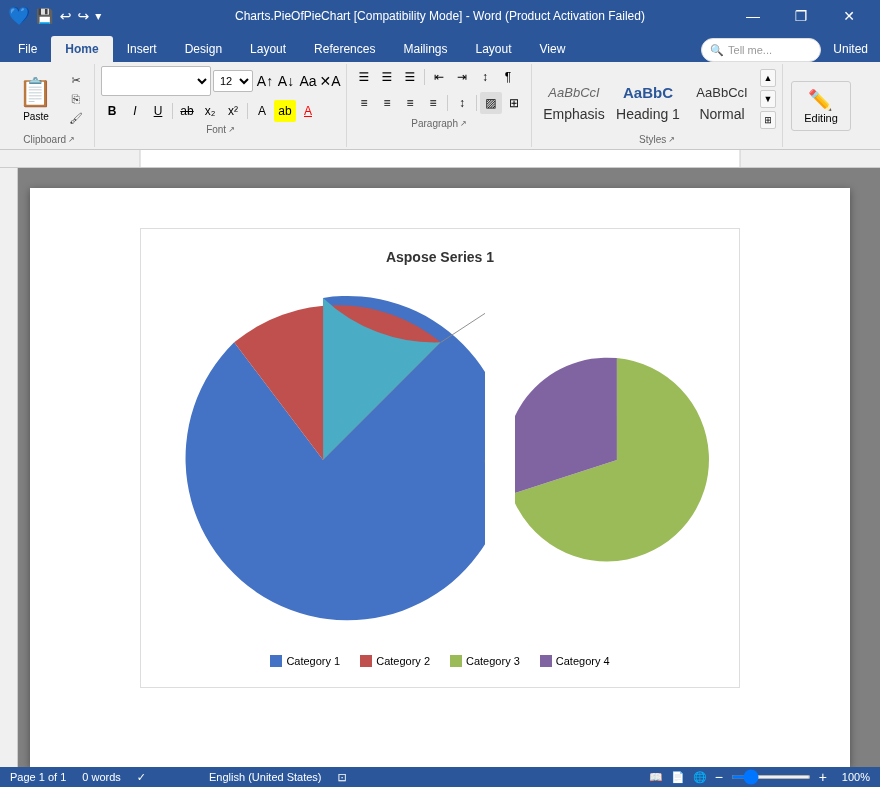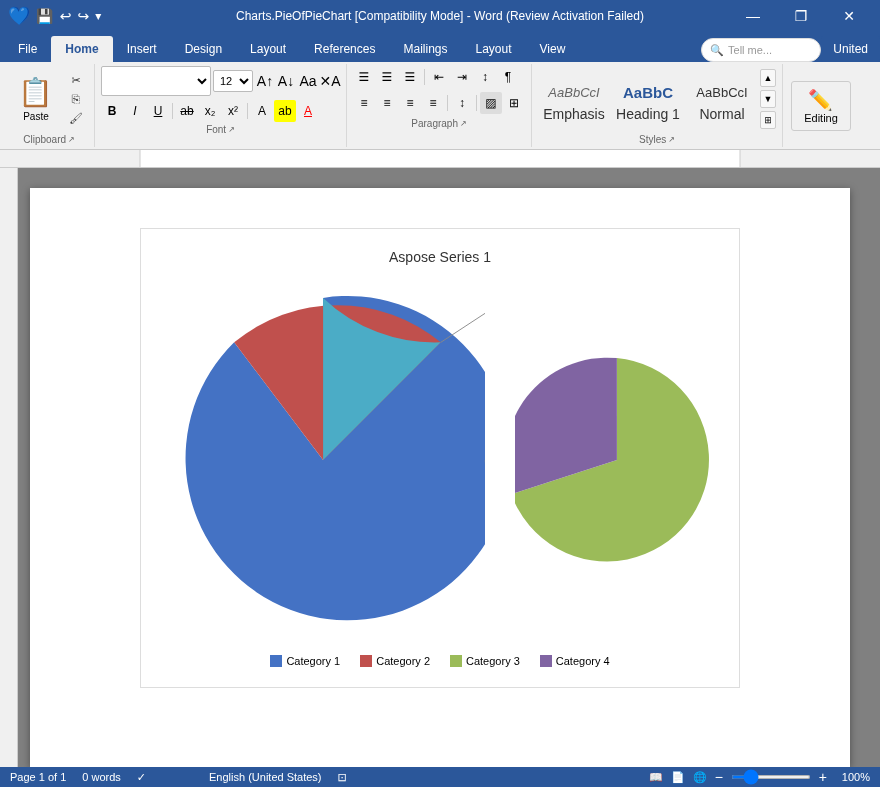--- a/index.html
+++ b/index.html
@@ -221,20 +221,21 @@
       border: 1px solid #ddd;
       padding: 20px;
       margin: 10px auto;
       width: 600px;
     }
     .chart-title {
       text-align: center;
       font-size: 14px;
       margin-bottom: 20px;
       color: #333;
+      font-weight: bold;
     }
     .chart-area {
       display: flex;
       align-items: center;
       justify-content: center;
       gap: 30px;
       margin-bottom: 20px;
     }
     .legend {
       display: flex;
@@ -303,21 +304,21 @@
 <body>
 
 <div class="title-bar">
   <div class="title-bar-left">
     <span style="font-size:18px;">💙</span>
     <span style="font-size:14px; cursor:pointer;">💾</span>
     <span style="font-size:14px; cursor:pointer;">↩</span>
     <span style="font-size:14px; cursor:pointer;">↪</span>
     <span style="font-size:12px; cursor:pointer;">▾</span>
   </div>
-  <span class="title-center">Charts.PieOfPieChart [Compatibility Mode] - Word (Review Activation Failed)</span>
+  <span class="title-center">Charts.PieOfPieChart [Compatibility Mode] - Word (Product Activation Failed)</span>
   <div class="title-bar-controls">
     <div class="title-btn">—</div>
     <div class="title-btn">❐</div>
     <div class="title-btn close">✕</div>
   </div>
 </div>
 
 <div class="ribbon-tabs">
   <div class="ribbon-tab">File</div>
   <div class="ribbon-tab active">Home</div>

